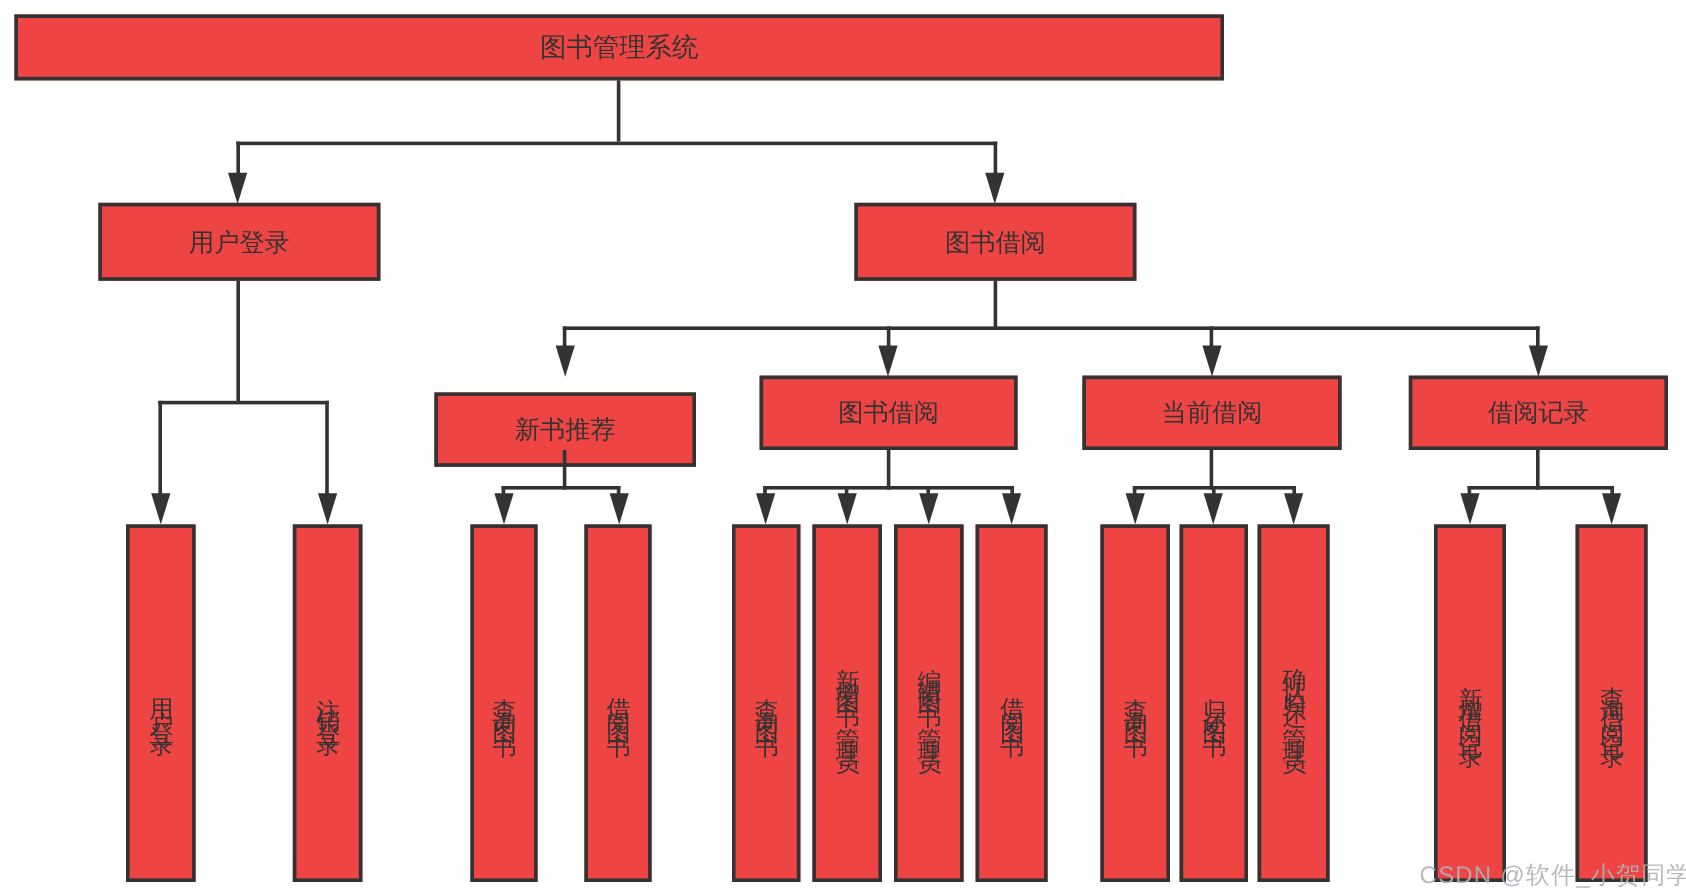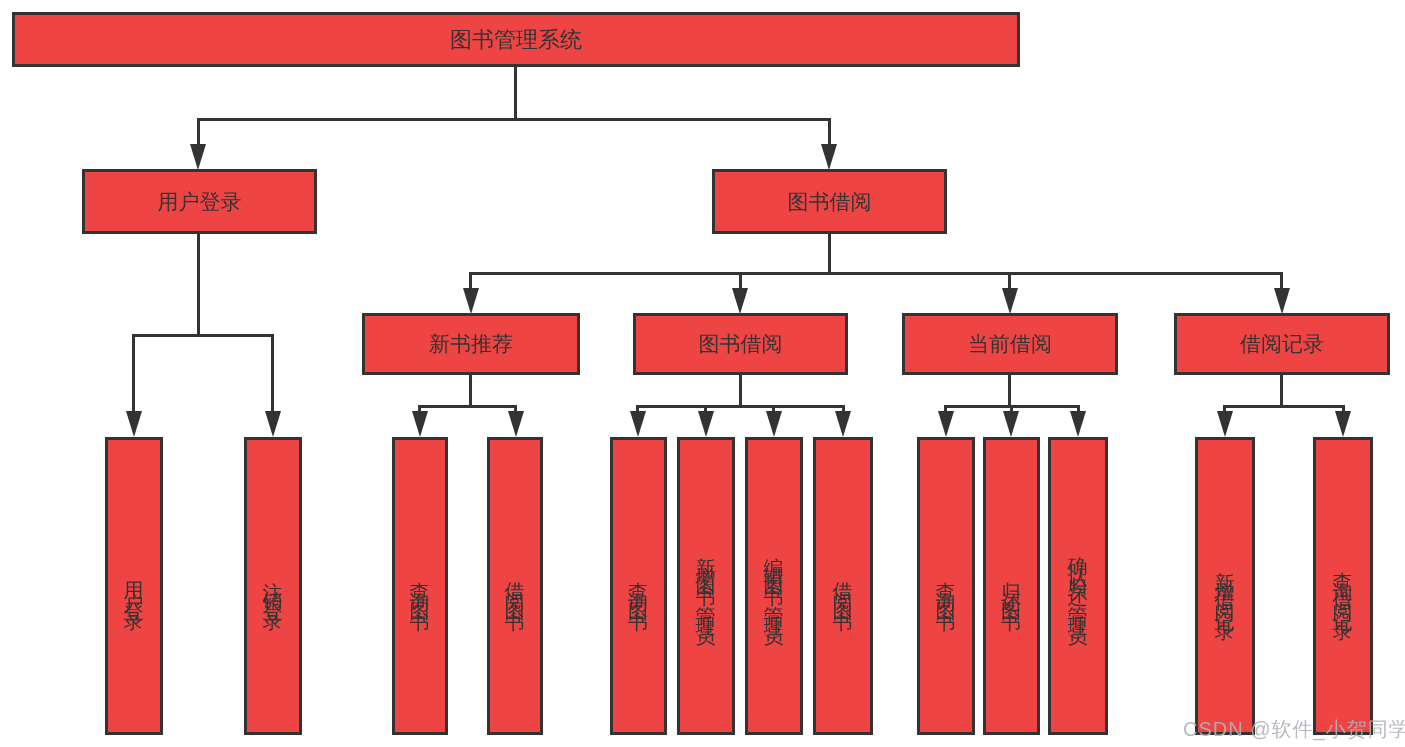--- a/index.html
+++ b/index.html
@@ -32,21 +32,21 @@
 </head>
 <body>
 
 <div class="canvas">
 
   <div class="box root-box" style="left:12px;top:12px;width:1008px;height:55px;">图书管理系统</div>
 
   <div class="box l2-box" style="left:82px;top:169px;width:235px;height:65px;">用户登录</div>
   <div class="box l2-box" style="left:712px;top:169px;width:235px;height:65px;">图书借阅</div>
 
-  <div class="box l3-box" style="left:362px;top:313px;width:218px;height:62px;">新书推荐</div>
+  <div class="box l3-box" style="left:362px;top:327px;width:218px;height:62px;">新书推荐</div>
   <div class="box l3-box" style="left:633px;top:313px;width:215px;height:62px;font-family:Liberation Mono, monospace;">图书借阅</div>
   <div class="box l3-box" style="left:902px;top:313px;width:216px;height:62px;">当前借阅</div>
   <div class="box l3-box" style="left:1174px;top:313px;width:216px;height:62px;">借阅记录</div>
 
   <div class="box leaf" style="left:105px;top:437px;width:58px;height:298px;">
     <span class="vtxt">用户登录</span>
     </div>
   <div class="box leaf" style="left:244px;top:437px;width:58px;height:298px;">
     <span class="vtxt">注销登录</span>
     </div>

